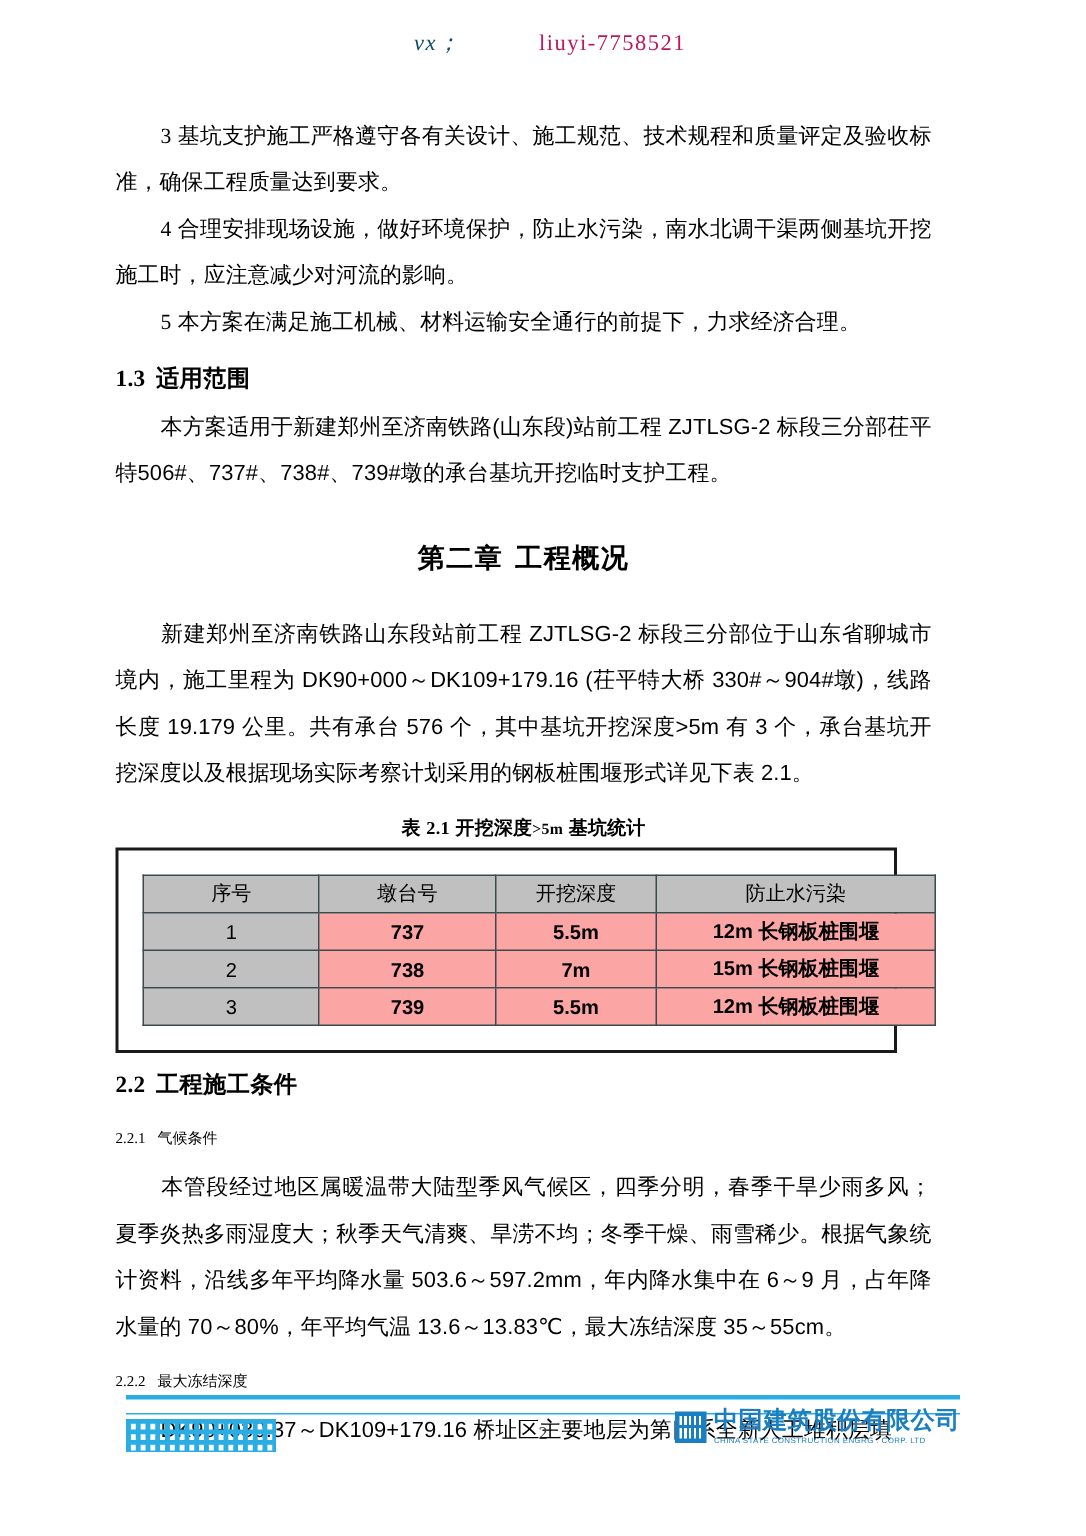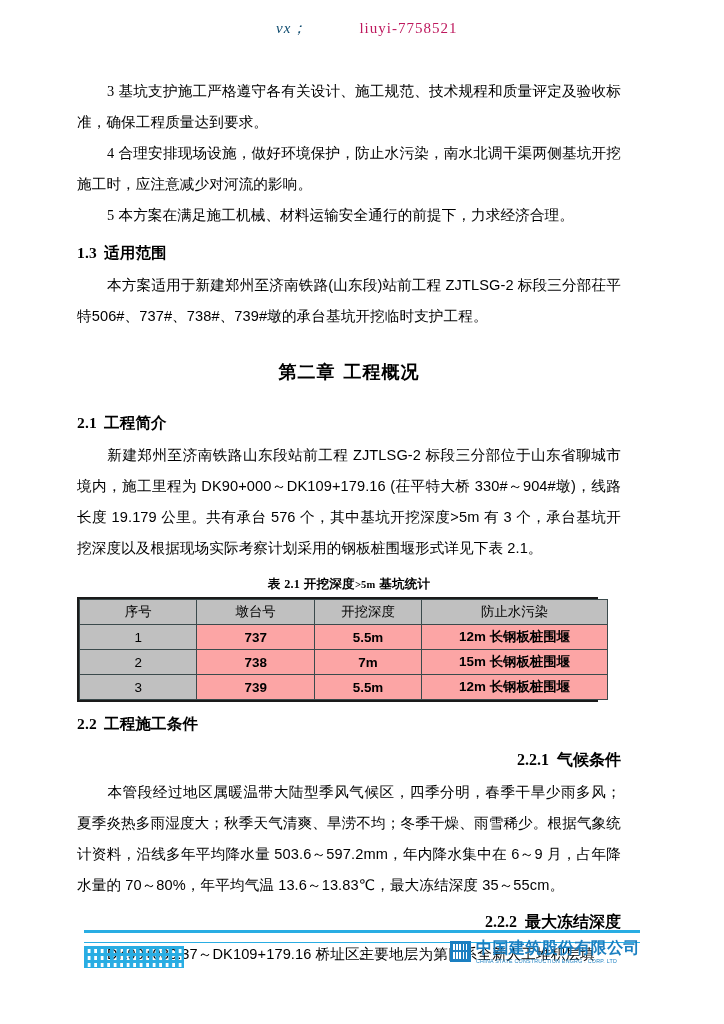--- a/index.html
+++ b/index.html
@@ -63,24 +63,23 @@
     font-weight: bold;
     line-height: 30px;
     letter-spacing: 0.2px;
   }
   h2.h2 .num {
     font-family: "Liberation Serif", "DejaVu Serif", serif;
     margin-right: 7px;
   }
   h3.h3 {
     margin: 6px 0 2px 0;
-    font-size: 16px;
-    font-weight: bold;
+    font-size: 10px;
+    font-weight: normal;
     line-height: 30px;
-    text-align: right;
   }
   h3.h3 .num {
     font-family: "Liberation Serif", "DejaVu Serif", serif;
     margin-right: 8px;
   }
   h1.chapter {
     margin: 26px 0 22px 0;
     font-size: 18px;
     font-weight: bold;
     text-align: center;
@@ -107,21 +106,21 @@
     font-weight: bold;
     font-size: 12.2px;
   }
   .table-caption .sm {
     font-size: 10.5px;
     font-family: "Liberation Serif", "DejaVu Serif", serif;
   }
   table.stat {
     border-collapse: collapse;
     width: 529px;
-    margin: 0;
+    margin: 16px;
     table-layout: fixed;
   }
   table.stat td {
     border: 1px solid #3b4a4c;
     height: 25px;
     text-align: center;
     vertical-align: middle;
     font-size: 13.4px;
     padding: 0 2px;
   }
@@ -256,23 +255,20 @@
       <span class="num">1.3</span><span>适用范围</span>
     </h2>
     <p class="para">
       <span class="ind"></span><span>本方案适用于新建郑州至济南铁路(山东段)站前工程 ZJTLSG-2 标段三分部茌平特506#、737#、738#、739#墩的承台基坑开挖临时支护工程。</span>
     </p>
 
     <h1 class="chapter">
       <span>第二章</span><span class="cgap"></span><span>工程概况</span>
     </h1>
 
-    <h2 class="h2">
-      <span class="num">2.1</span><span>工程简介</span>
-    </h2>
     <p class="para">
       <span class="ind"></span><span>新建郑州至济南铁路山东段站前工程 ZJTLSG-2 标段三分部位于山东省聊城市境内，施工里程为 DK90+000～DK109+179.16 (茌平特大桥 330#～904#墩)，线路长度 19.179 公里。共有承台 576 个，其中基坑开挖深度&gt;5m 有 3 个，承台基坑开挖深度以及根据现场实际考察计划采用的钢板桩围堰形式详见下表 2.1。</span>
     </p>
 
     <div class="table-caption">
       <span>表</span>&nbsp;<span class="cnum">2.1</span>&nbsp;<span>开挖深度</span><span class="sm">&gt;5m</span>&nbsp;<span>基坑统计</span>
     </div>
 
     <div class="tbl-wrap">
       <table class="stat">

